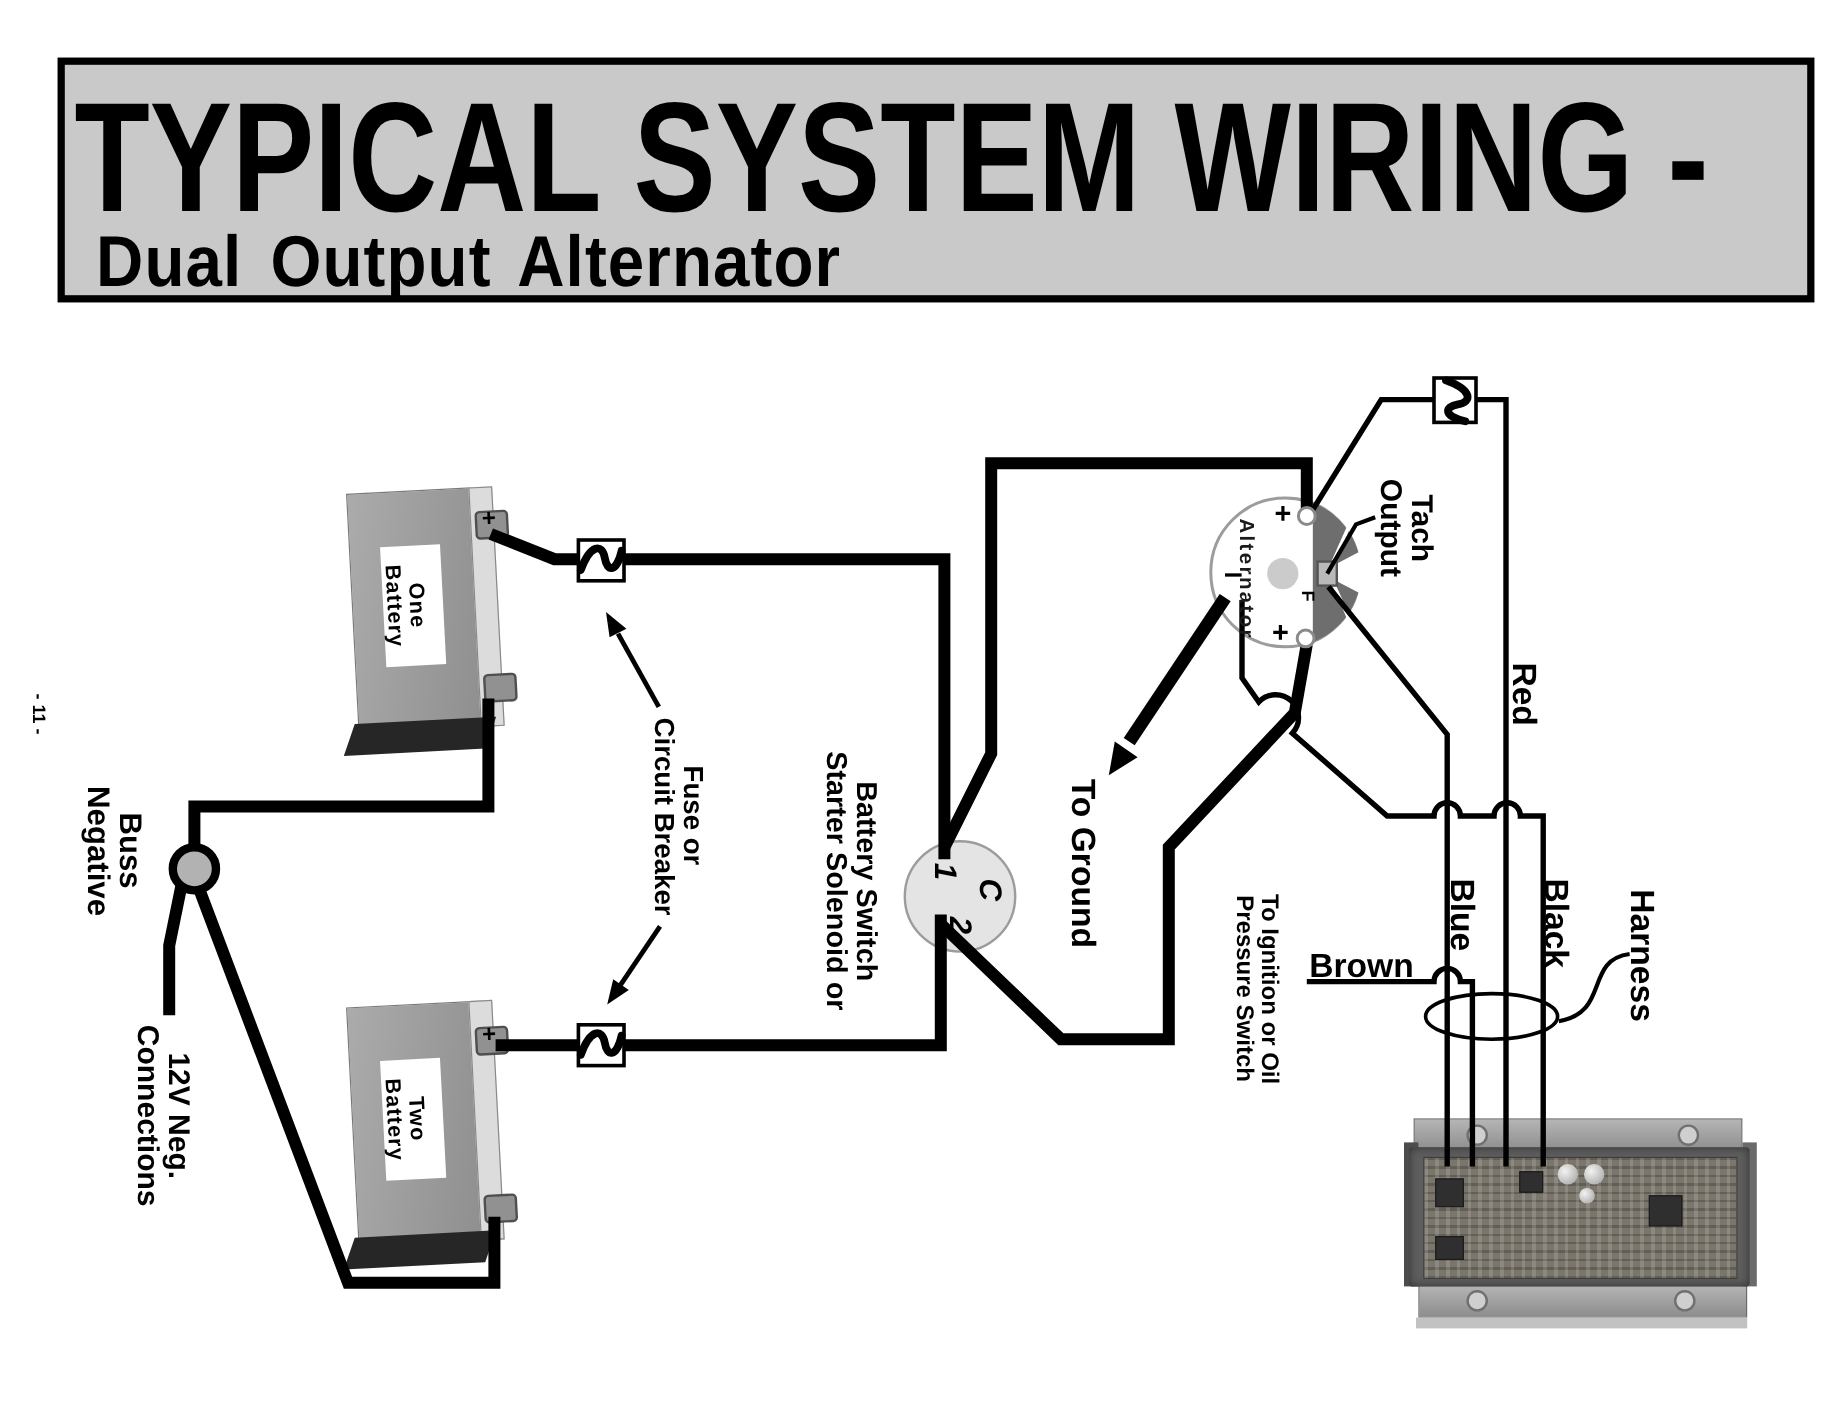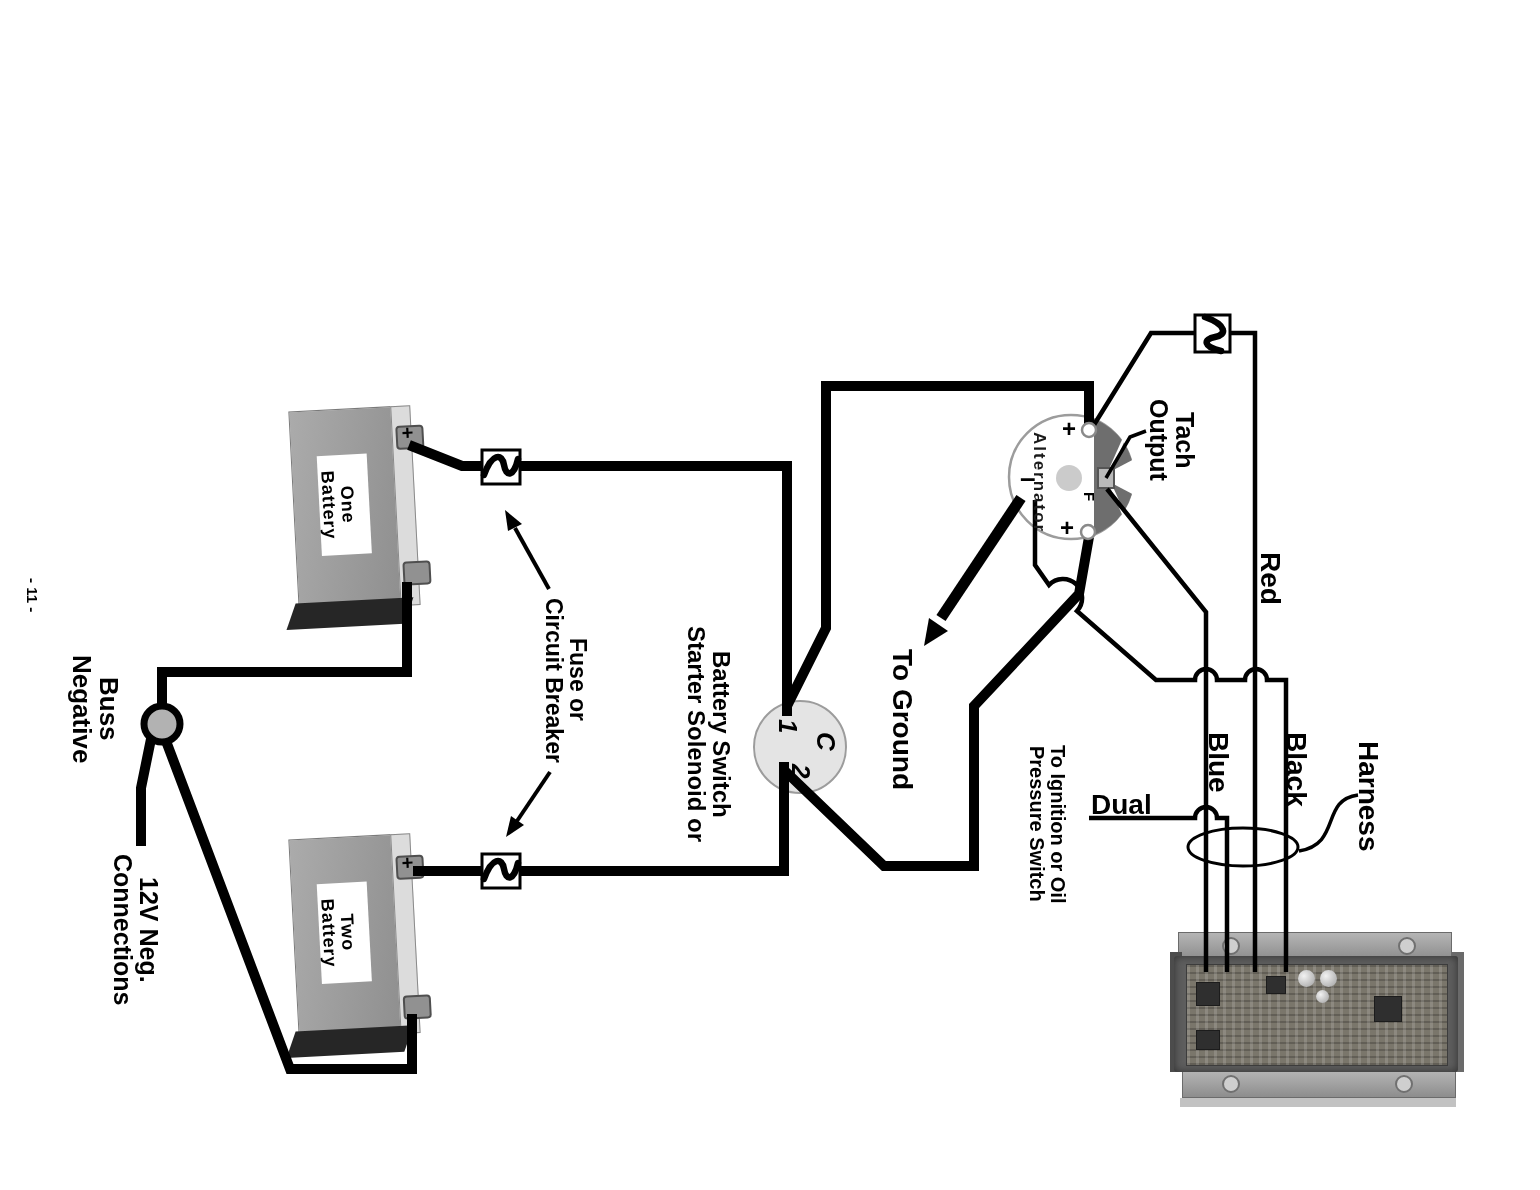--- a/index.html
+++ b/index.html
@@ -49,20 +49,24 @@
   .reg-ic{position:absolute;background:#2f2f2f;border:1px solid #1c1c1c;}
   .reg-cap{position:absolute;border-radius:50%;background:radial-gradient(circle at 35% 35%,#f2f2f2,#9e9e9e);}
   .reg-base{position:absolute;left:10px;top:174px;width:276px;height:9px;background:#c2c2c2;}
   svg{position:absolute;left:0;top:0;z-index:2;pointer-events:none;}
 </style>
 </head>
 <body>
 
 <div id="stage">
 
+  <div id="title-box">
+    <div id="title-main">TYPICAL SYSTEM WIRING -</div>
+    <div id="title-sub">Dual Output Alternator</div>
+  </div>
 
   <div class="vlabel" style="left:24px;top:569px;height:52px;font-size:15px;font-weight:bold;">- 11 -</div>
 
   <div class="battery" id="battery-one" style="left:294px;top:402px;transform:rotate(-3deg);">
     <div class="bat-front"></div>
     <div class="bat-strip"></div>
     <div class="bat-shadow"></div>
     <div class="bat-label">
       <div class="vlabel lr" style="left:0;top:0;">
         <div class="line">Battery</div>
@@ -208,21 +212,21 @@
 
   <div class="vlabel" style="left:1026px;top:724px;height:200px;font-size:20px;">
     <div class="line">To Ignition or Oil</div>
     <div class="line">Pressure Switch</div>
   </div>
 
   <div class="vlabel" style="left:1256px;top:548px;height:60px;font-size:28px;">Red</div>
   <div class="vlabel" style="left:1204px;top:729px;height:66px;font-size:28px;">Blue</div>
   <div class="vlabel" style="left:1282px;top:729px;height:80px;font-size:28px;">Black</div>
   <div class="vlabel" style="left:1354px;top:731px;height:130px;font-size:28px;">Harness</div>
-  <div class="hlabel" style="left:1091px;top:789px;font-size:28px;">Dual</div>
+  <div class="hlabel" style="left:1091px;top:789px;font-size:28px;">Brown</div>
 
   <div class="vlabel" style="left:1030px;top:426px;height:114px;font-size:17px;letter-spacing:2px;color:#1a1a1a;">Alternator</div>
   <div class="hlabel" style="left:1020px;top:462px;font-size:28px;">–</div>
   <div class="hlabel" style="left:1062px;top:415px;font-size:24px;">+</div>
   <div class="hlabel" style="left:1060px;top:514px;font-size:24px;">+</div>
   <div class="vlabel" style="left:1081px;top:486px;height:22px;font-size:15px;">F</div>
 
   <div class="vlabel ital" style="left:774px;top:712px;height:28px;font-size:26px;">1</div>
   <div class="vlabel ital" style="left:787px;top:757px;height:28px;font-size:26px;">2</div>
   <div class="vlabel ital" style="left:812px;top:727px;height:28px;font-size:26px;">C</div>

